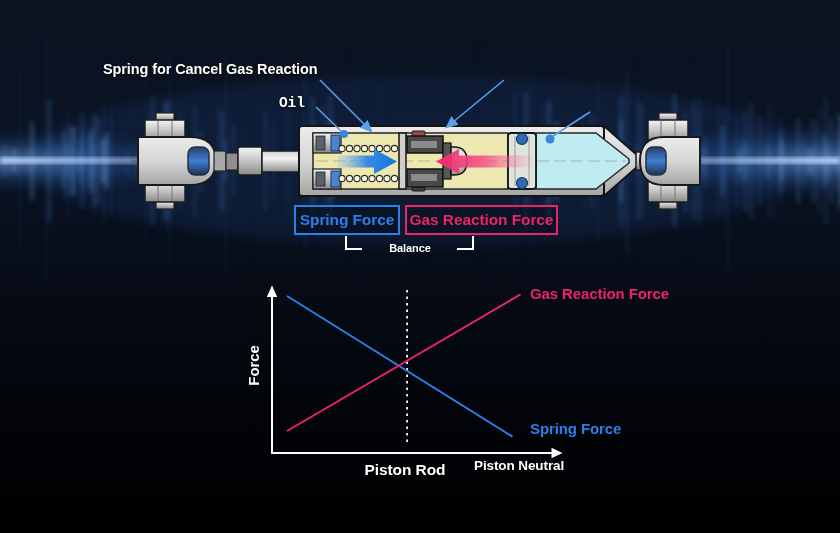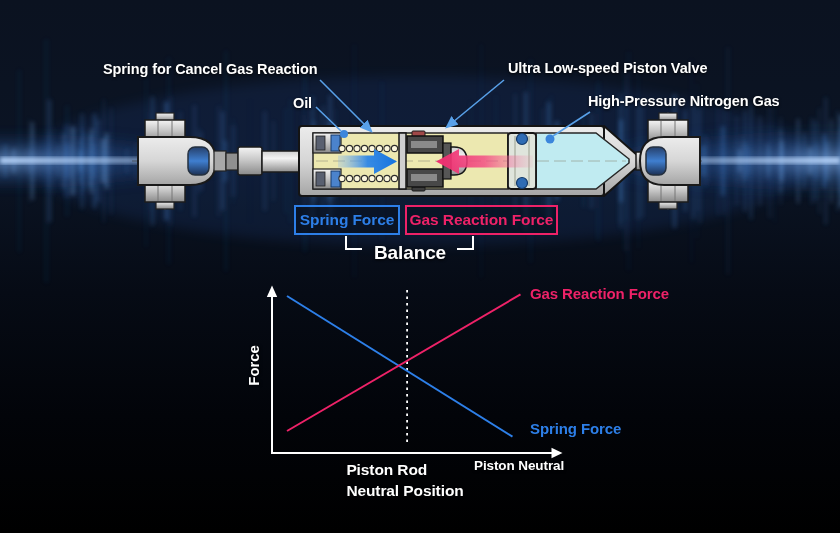--- a/index.html
+++ b/index.html
@@ -8,24 +8,24 @@
   .stage{position:absolute;left:0;top:0;width:704px;height:533px;}
   svg.layer{position:absolute;left:0;top:0;display:block;}
   .lbl{position:absolute;color:#fff;font-weight:700;font-size:14.5px;letter-spacing:-0.1px;
        white-space:nowrap;text-shadow:0 1px 3px rgba(0,0,0,.9);}
   .force-box{position:absolute;top:205px;height:30px;box-sizing:border-box;border:2px solid;
        display:flex;align-items:center;justify-content:center;
        font-weight:700;font-size:15.5px;letter-spacing:-0.1px;background:rgba(8,14,28,.55);}
   #box-spring{left:294px;width:106px;border-color:#2d7fe8;color:#2d7fe8;}
   #box-gas{left:405px;width:153px;border-color:#ee2268;color:#ee2268;}
   #lbl-spring-cancel{left:103px;top:61px;}
-  #lbl-oil{left:293px;top:95px;}
+  #lbl-oil{left:279px;top:95px;font-family:Liberation Mono, monospace;}
   #lbl-valve{left:508px;top:60px;}
   #lbl-nitrogen{left:588px;top:93px;}
-  #lbl-balance{left:410px;top:242px;transform:translateX(-50%);font-size:19px;}
+  #lbl-balance{left:410px;top:242px;transform:translateX(-50%);font-size:11px;}
   #lbl-chart-gas{left:530px;top:285px;color:#ee2268;font-size:15px;text-shadow:none;}
   #lbl-chart-spring{left:530px;top:420px;color:#2d7fe8;font-size:15px;text-shadow:none;}
   #lbl-force{left:223px;top:357px;width:60px;text-align:center;transform:rotate(-90deg);font-size:15px;}
   #lbl-piston-stroke{left:474px;top:458px;font-size:13.5px;}
   #lbl-neutral{left:405px;top:459px;transform:translateX(-50%);text-align:left;
                font-size:15.5px;line-height:21px;}
   #lbl-neutral span{display:block;}
 </style>
 </head>
 <body>
@@ -400,33 +400,30 @@
       <line x1="271" y1="453" x2="552" y2="453" stroke="#fff" stroke-width="2"></line>
       <polygon points="562.5,453 551.5,447.8 551.5,458.2" fill="#fff"></polygon>
       <line id="vline-neutral" x1="407.1" y1="290" x2="407.1" y2="443" stroke="#fff" stroke-width="1.8" stroke-dasharray="2.5 4"></line>
       <line id="line-spring" x1="287.0" y1="296.0" x2="512.5" y2="436.7" stroke="#2d7fe8" stroke-width="2"></line>
       <line id="line-gas" x1="287.0" y1="431.0" x2="520.5" y2="294.4" stroke="#ee2268" stroke-width="2"></line>
     </g>
   </svg>
 
   <div class="lbl" id="lbl-spring-cancel">Spring for Cancel Gas Reaction</div>
   <div class="lbl" id="lbl-oil">Oil</div>
-  <div class="lbl" id="lbl-valve">Ultra Low-speed Piston Valve</div>
-  <div class="lbl" id="lbl-nitrogen">High-Pressure Nitrogen Gas</div>
 
   <div class="force-box" id="box-spring">
     <span>Spring Force</span>
   </div>
   <div class="force-box" id="box-gas">
     <span>Gas Reaction Force</span>
   </div>
   <div class="lbl" id="lbl-balance">Balance</div>
 
   <div class="lbl" id="lbl-chart-gas">Gas Reaction Force</div>
   <div class="lbl" id="lbl-chart-spring">Spring Force</div>
   <div class="lbl" id="lbl-force">Force</div>
   <div class="lbl" id="lbl-piston-stroke">Piston Neutral</div>
   <div class="lbl" id="lbl-neutral">
     <span>Piston Rod</span>
-    <span>Neutral Position</span>
   </div>
 
 </div>
 
 </body></html>

